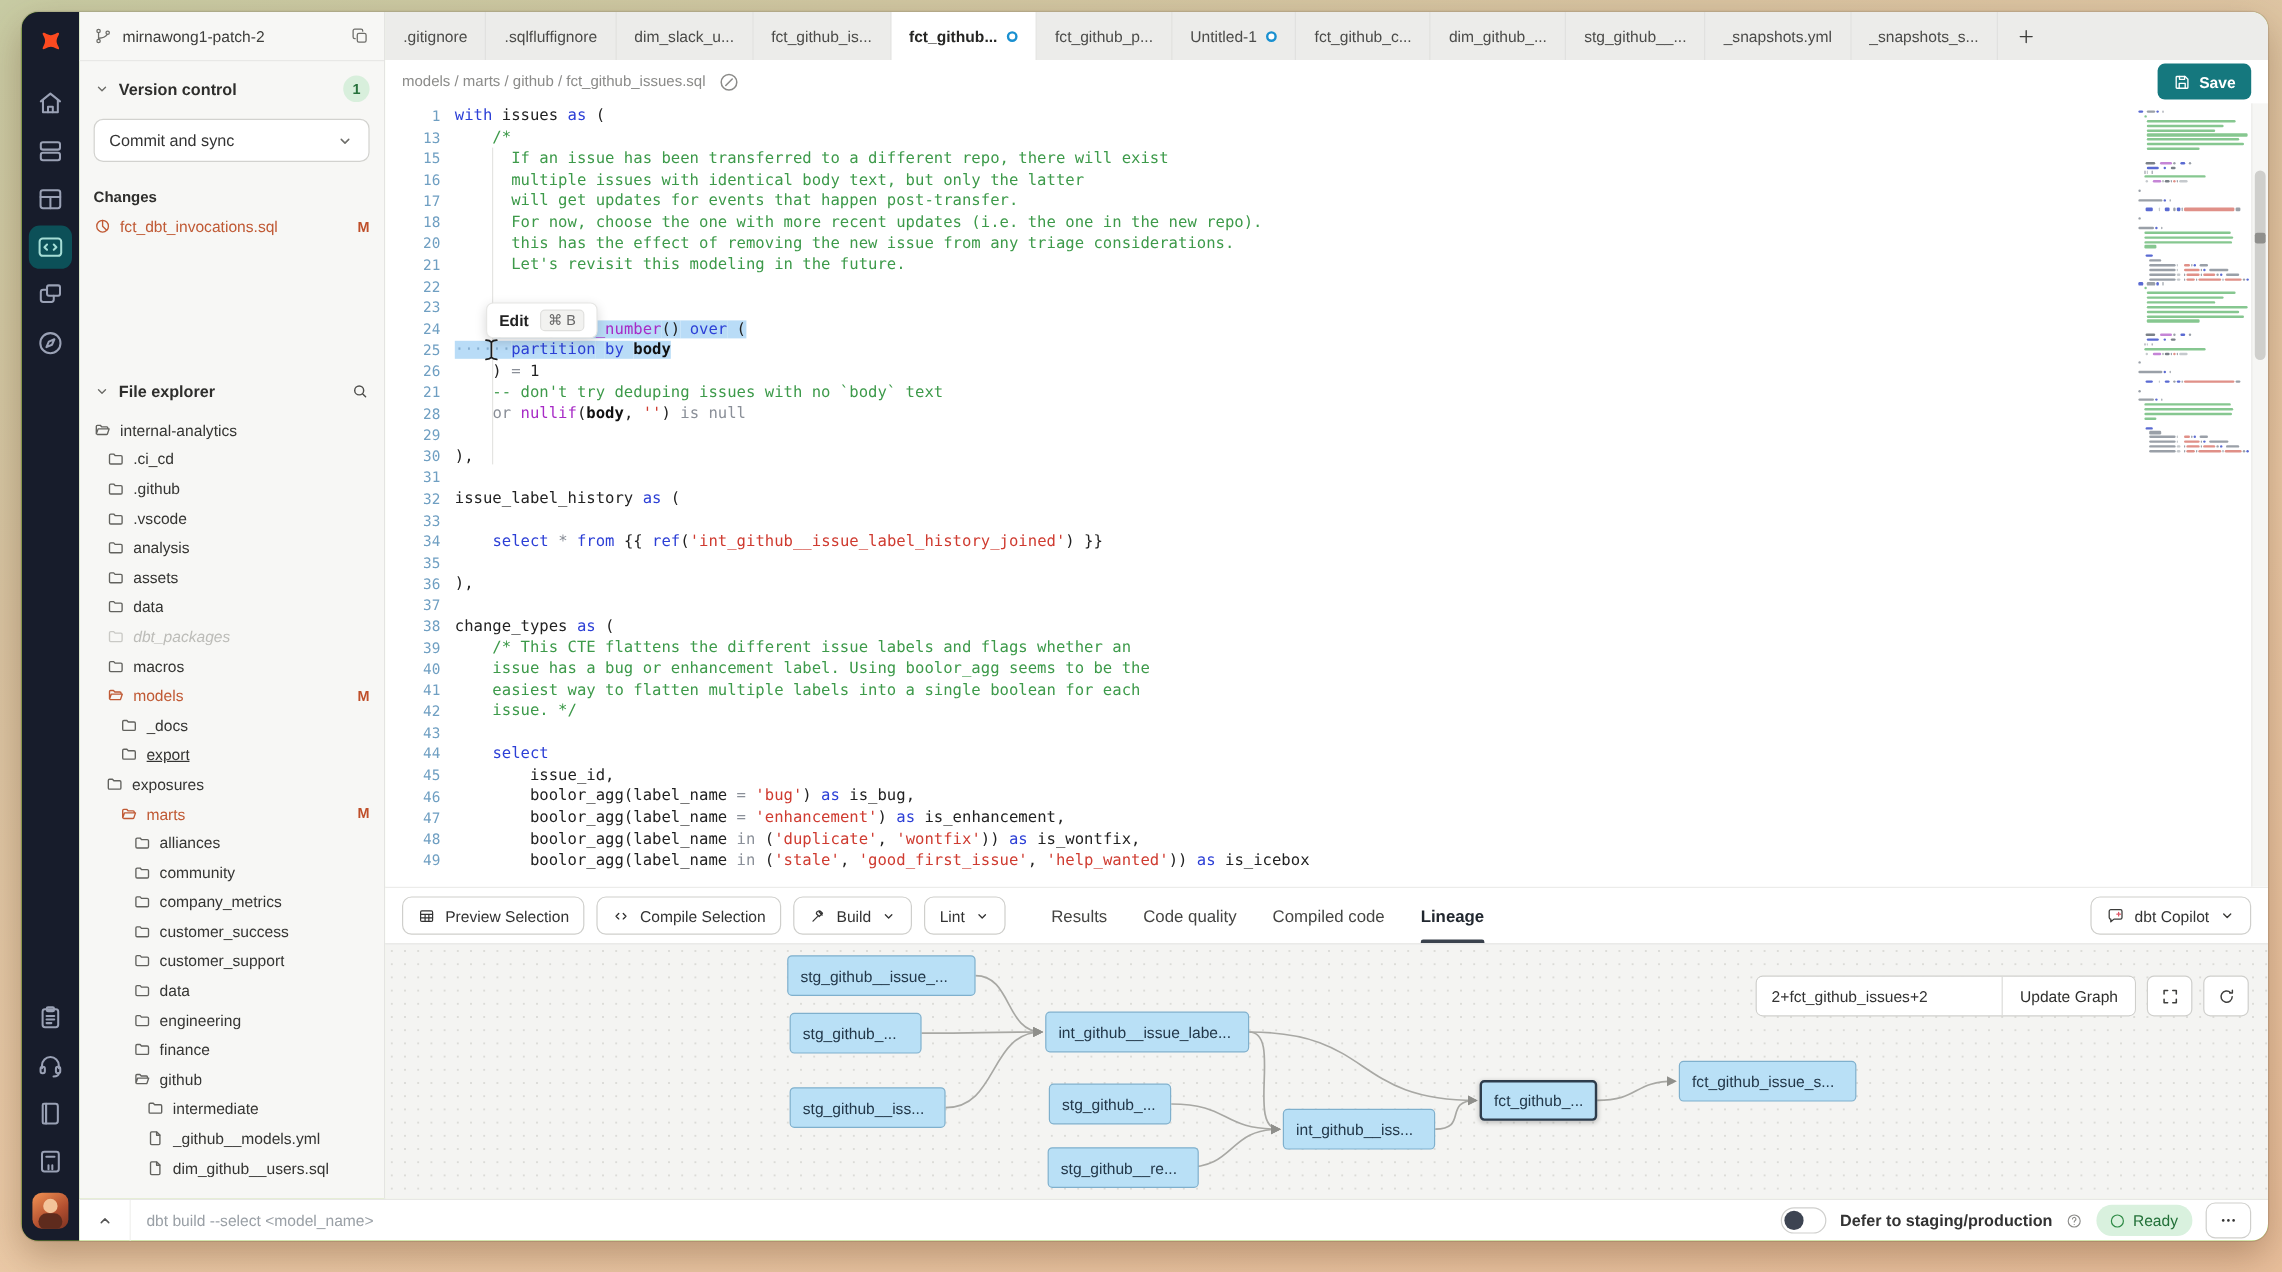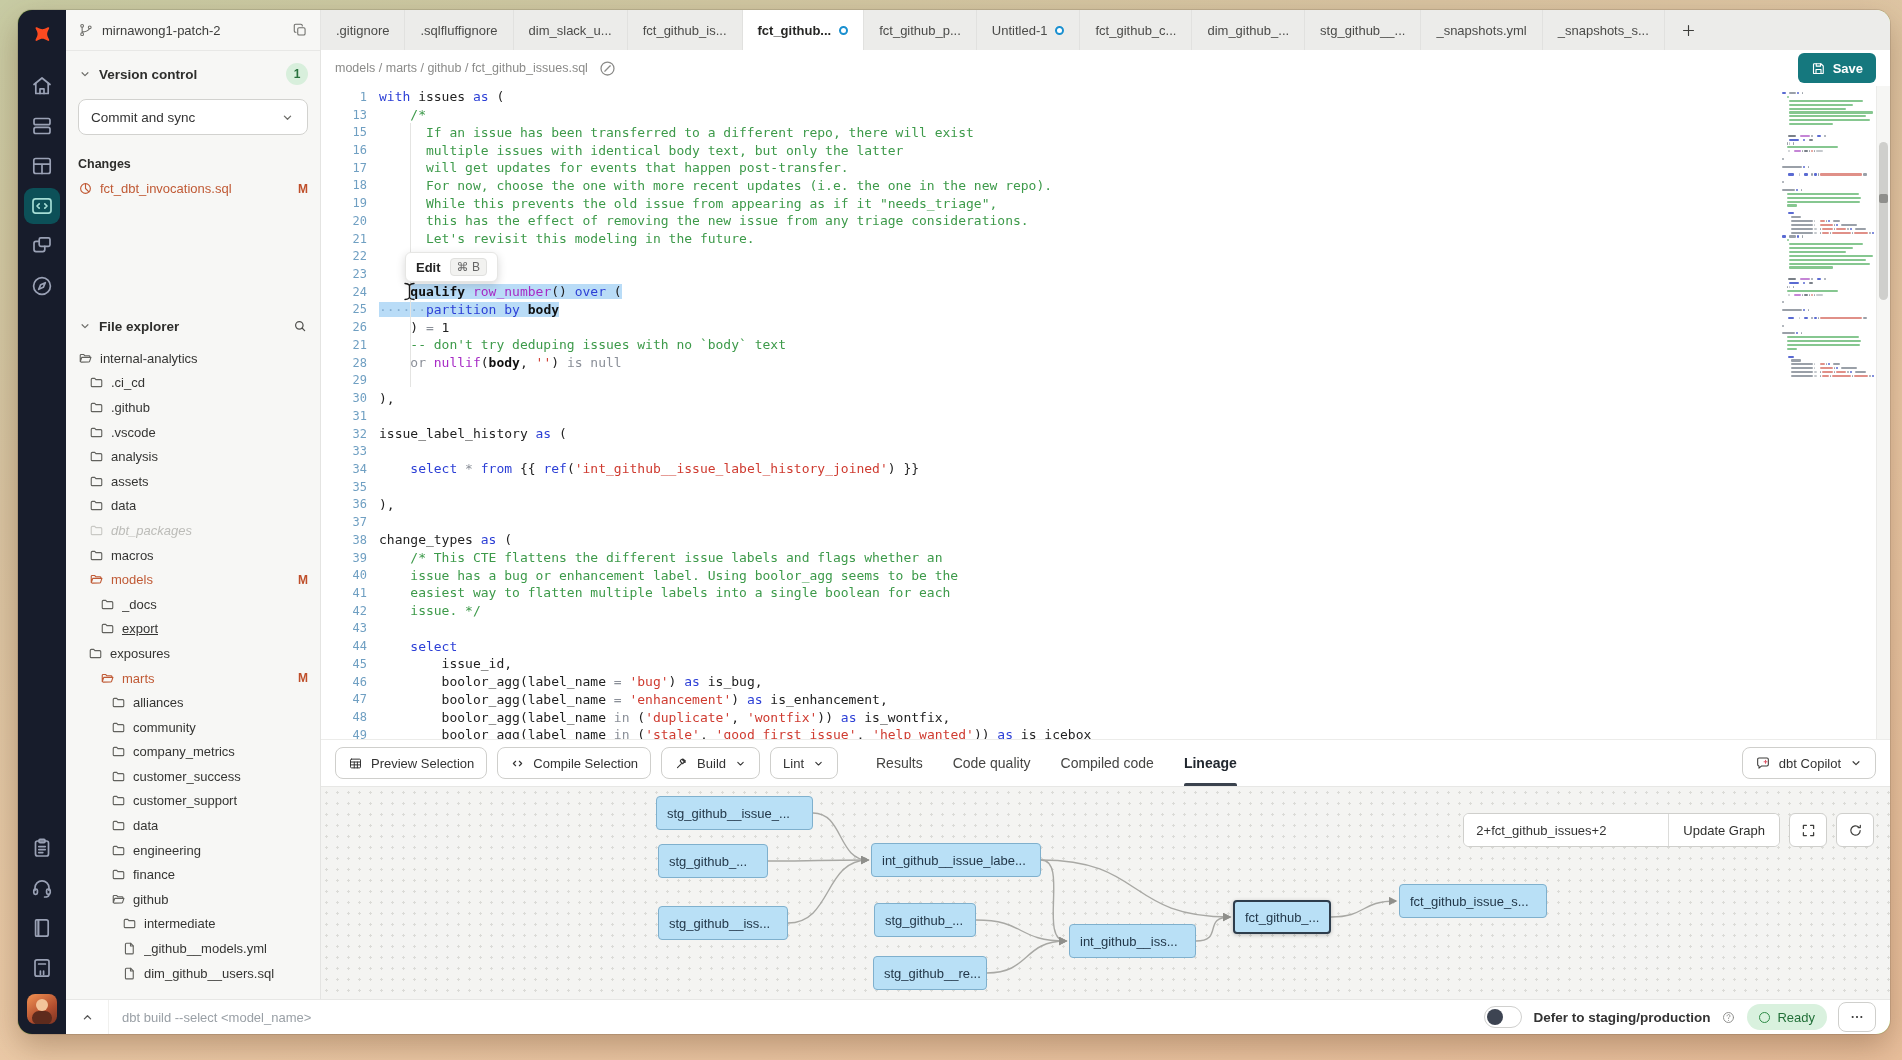--- a/index.html
+++ b/index.html
@@ -569,21 +569,20 @@
 
         <div class="editor" id="editor">
           <div class="guide"></div>
           <div id="rows">
               <div class="erow"><span class="ln">1</span><span class="ecode"><span class="tk">with</span><span class="tp"> issues </span><span class="tk">as</span><span class="tp"> (</span></span></div>
               <div class="erow"><span class="ln">13</span><span class="ecode"><span class="tc">    /*</span></span></div>
               <div class="erow"><span class="ln">15</span><span class="ecode"><span class="tc">      If an issue has been transferred to a different repo, there will exist</span></span></div>
               <div class="erow"><span class="ln">16</span><span class="ecode"><span class="tc">      multiple issues with identical body text, but only the latter</span></span></div>
               <div class="erow"><span class="ln">17</span><span class="ecode"><span class="tc">      will get updates for events that happen post-transfer.</span></span></div>
               <div class="erow"><span class="ln">18</span><span class="ecode"><span class="tc">      For now, choose the one with more recent updates (i.e. the one in the new repo).</span></span></div>
-              <div class="erow"><span class="ln">19</span><span class="ecode"><span class="tc">      While this prevents the old issue from appearing as if it "needs_triage",</span></span></div>
               <div class="erow"><span class="ln">20</span><span class="ecode"><span class="tc">      this has the effect of removing the new issue from any triage considerations.</span></span></div>
               <div class="erow"><span class="ln">21</span><span class="ecode"><span class="tc">      Let's revisit this modeling in the future.</span></span></div>
               <div class="erow"><span class="ln">22</span><span class="ecode"></span></div>
               <div class="erow"><span class="ln">23</span><span class="ecode"></span></div>
               <div class="erow"><span class="ln">24</span><span class="ecode"><span class="tp">    </span><span class="tb selhl">qualify</span><span class="tp selhl"> </span><span class="tf selhl">row_number</span><span class="tp selhl">()</span><span class="tp selhl"> </span><span class="tk selhl">over</span><span class="tp selhl"> (</span></span></div>
               <div class="erow"><span class="ln">25</span><span class="ecode"><span class="tw selhl">······</span><span class="tk selhl">partition</span><span class="tp selhl"> </span><span class="tk selhl">by</span><span class="tp selhl"> </span><span class="tb selhl">body</span></span></div>
               <div class="erow"><span class="ln">26</span><span class="ecode"><span class="tp">    ) </span><span class="tm">=</span><span class="tp"> 1</span></span></div>
               <div class="erow"><span class="ln">21</span><span class="ecode"><span class="tc">    -- don't try deduping issues with no `body` text</span></span></div>
               <div class="erow"><span class="ln">28</span><span class="ecode"><span class="tp">    </span><span class="tm">or</span><span class="tp"> </span><span class="tf">nullif</span><span class="tp">(</span><span class="tb">body</span><span class="tp">, </span><span class="ts">''</span><span class="tp">) </span><span class="tm">is null</span></span></div>
               <div class="erow"><span class="ln">29</span><span class="ecode"></span></div>
@@ -1151,21 +1150,21 @@
             </div>
             <div class="lnode" style="left: 337px; top: 119px; width: 130px;">
               <span>stg_github__iss...</span>
             </div>
             <div class="lnode" style="left: 550px; top: 56px; width: 170px;">
               <span>int_github__issue_labe...</span>
             </div>
             <div class="lnode" style="left: 553px; top: 116px; width: 102px;">
               <span>stg_github_...</span>
             </div>
-            <div class="lnode" style="left: 552px; top: 169px; width: 114px;">
+            <div class="lnode" style="left: 552px; top: 169px; width: 126px;">
               <span>stg_github__re...</span>
             </div>
             <div class="lnode" style="left: 748px; top: 137px; width: 127px;">
               <span>int_github__iss...</span>
             </div>
             <div class="lnode selected" style="left: 912px; top: 113px; width: 98px;">
               <span>fct_github_...</span>
             </div>
             <div class="lnode" style="left: 1078px; top: 97px; width: 148px;">
               <span>fct_github_issue_s...</span>

